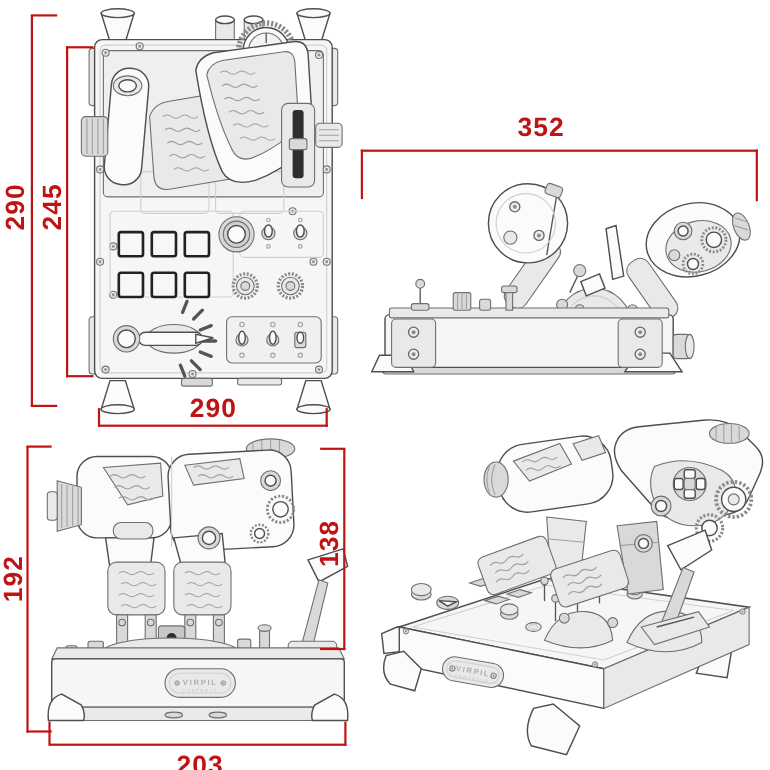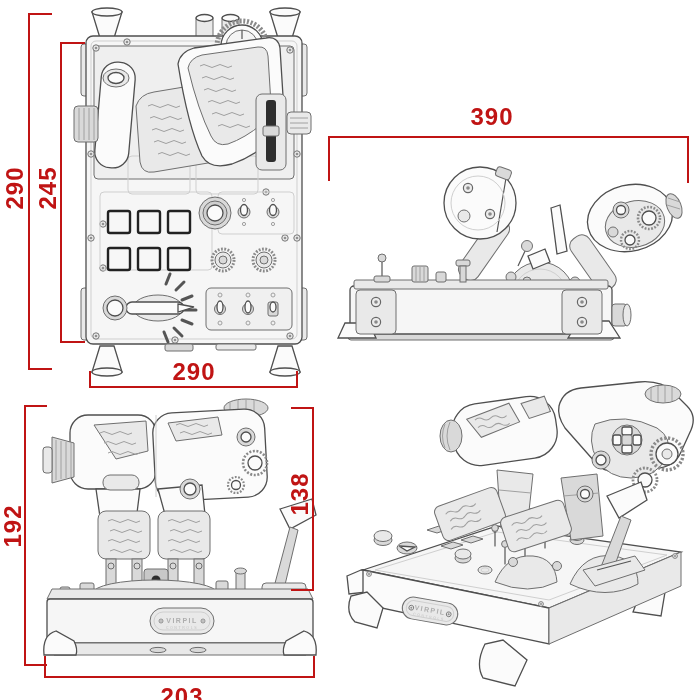--- a/index.html
+++ b/index.html
@@ -552,21 +552,21 @@
   <div class="dl v" style="left:18px;top:175px;">245</div>
 
   <div class="rl" style="left:90px;top:386px;width:208px;height:2px;"></div>
   <div class="rl" style="left:89px;top:371px;width:2px;height:17px;"></div>
   <div class="rl" style="left:296px;top:371px;width:2px;height:17px;"></div>
   <div class="dl" style="left:164px;top:359px;">290</div>
 
   <div class="rl" style="left:328px;top:136px;width:361px;height:2px;"></div>
   <div class="rl" style="left:328px;top:136px;width:2px;height:45px;"></div>
   <div class="rl" style="left:687px;top:136px;width:2px;height:47px;"></div>
-  <div class="dl" style="left:462px;top:104px;">390</div>
+  <div class="dl" style="left:462px;top:104px;">352</div>
 
   <div class="rl" style="left:24px;top:406px;width:2px;height:260px;"></div>
   <div class="rl" style="left:24px;top:405px;width:23px;height:2px;"></div>
   <div class="rl" style="left:24px;top:664px;width:23px;height:2px;"></div>
   <div class="dl v" style="left:-17px;top:513px;">192</div>
 
   <div class="rl" style="left:312px;top:408px;width:2px;height:183px;"></div>
   <div class="rl" style="left:291px;top:407px;width:23px;height:2px;"></div>
   <div class="rl" style="left:291px;top:589px;width:23px;height:2px;"></div>
   <div class="dl v" style="left:270px;top:481px;">138</div>

